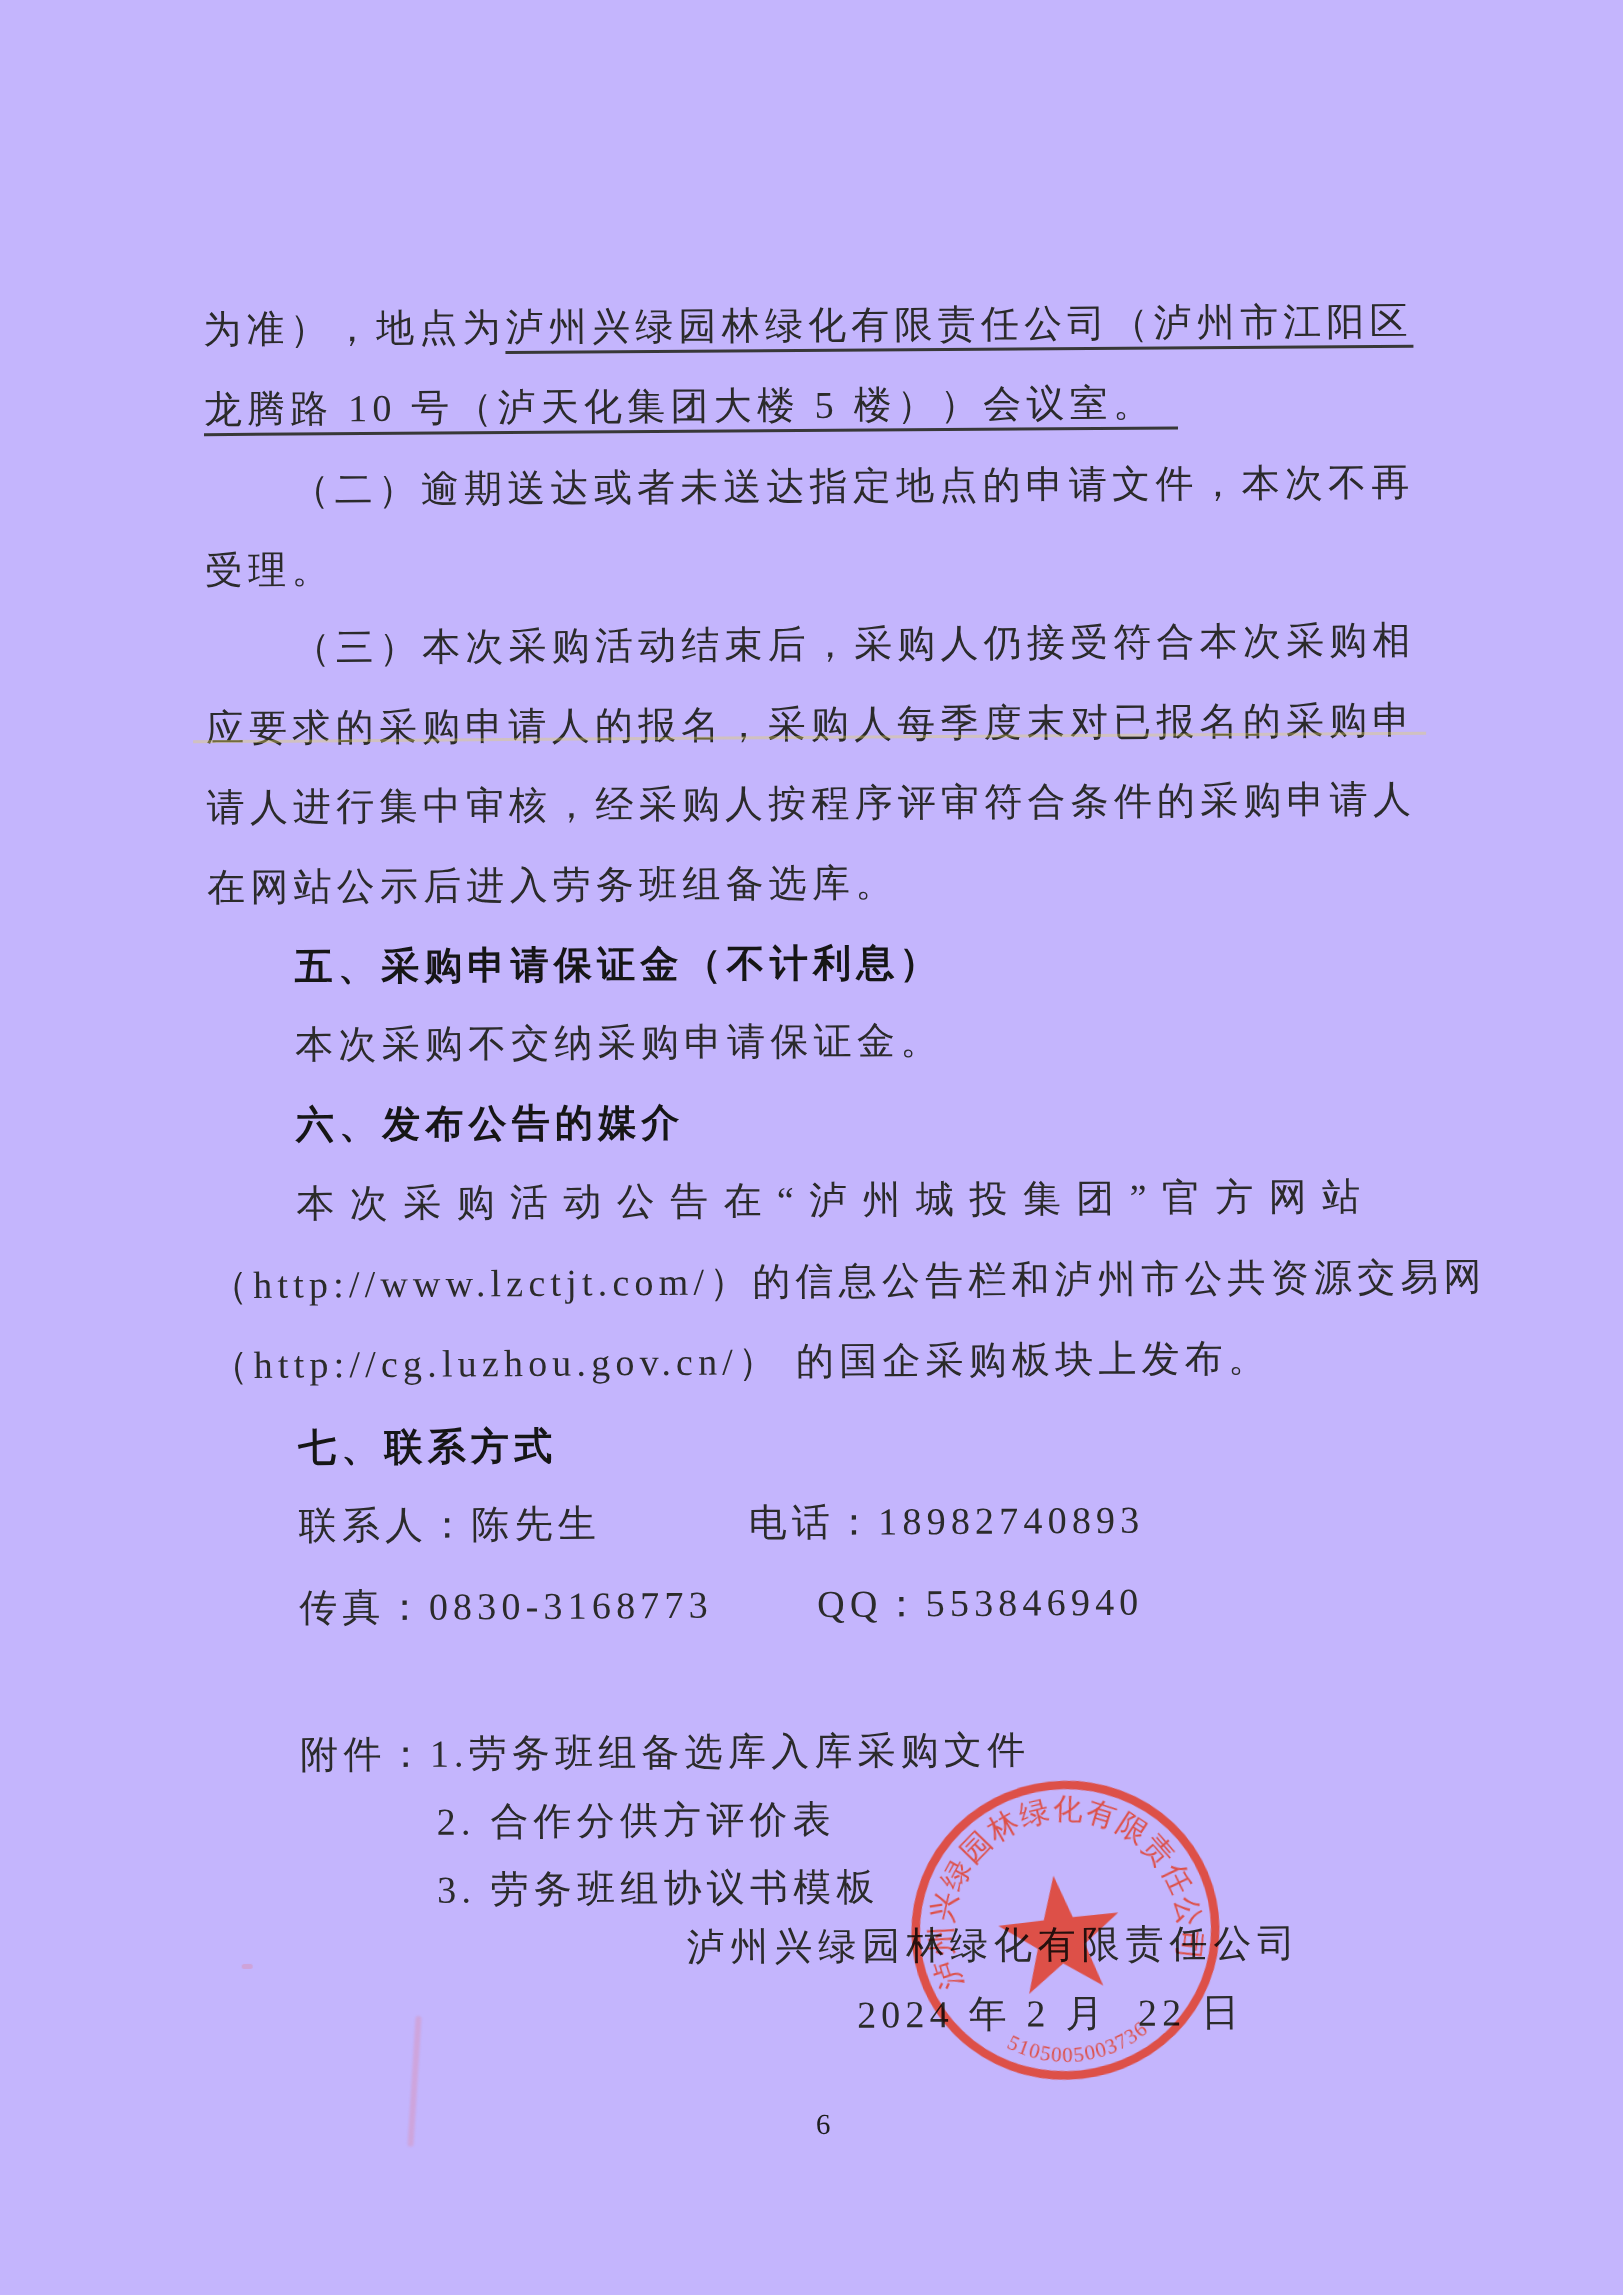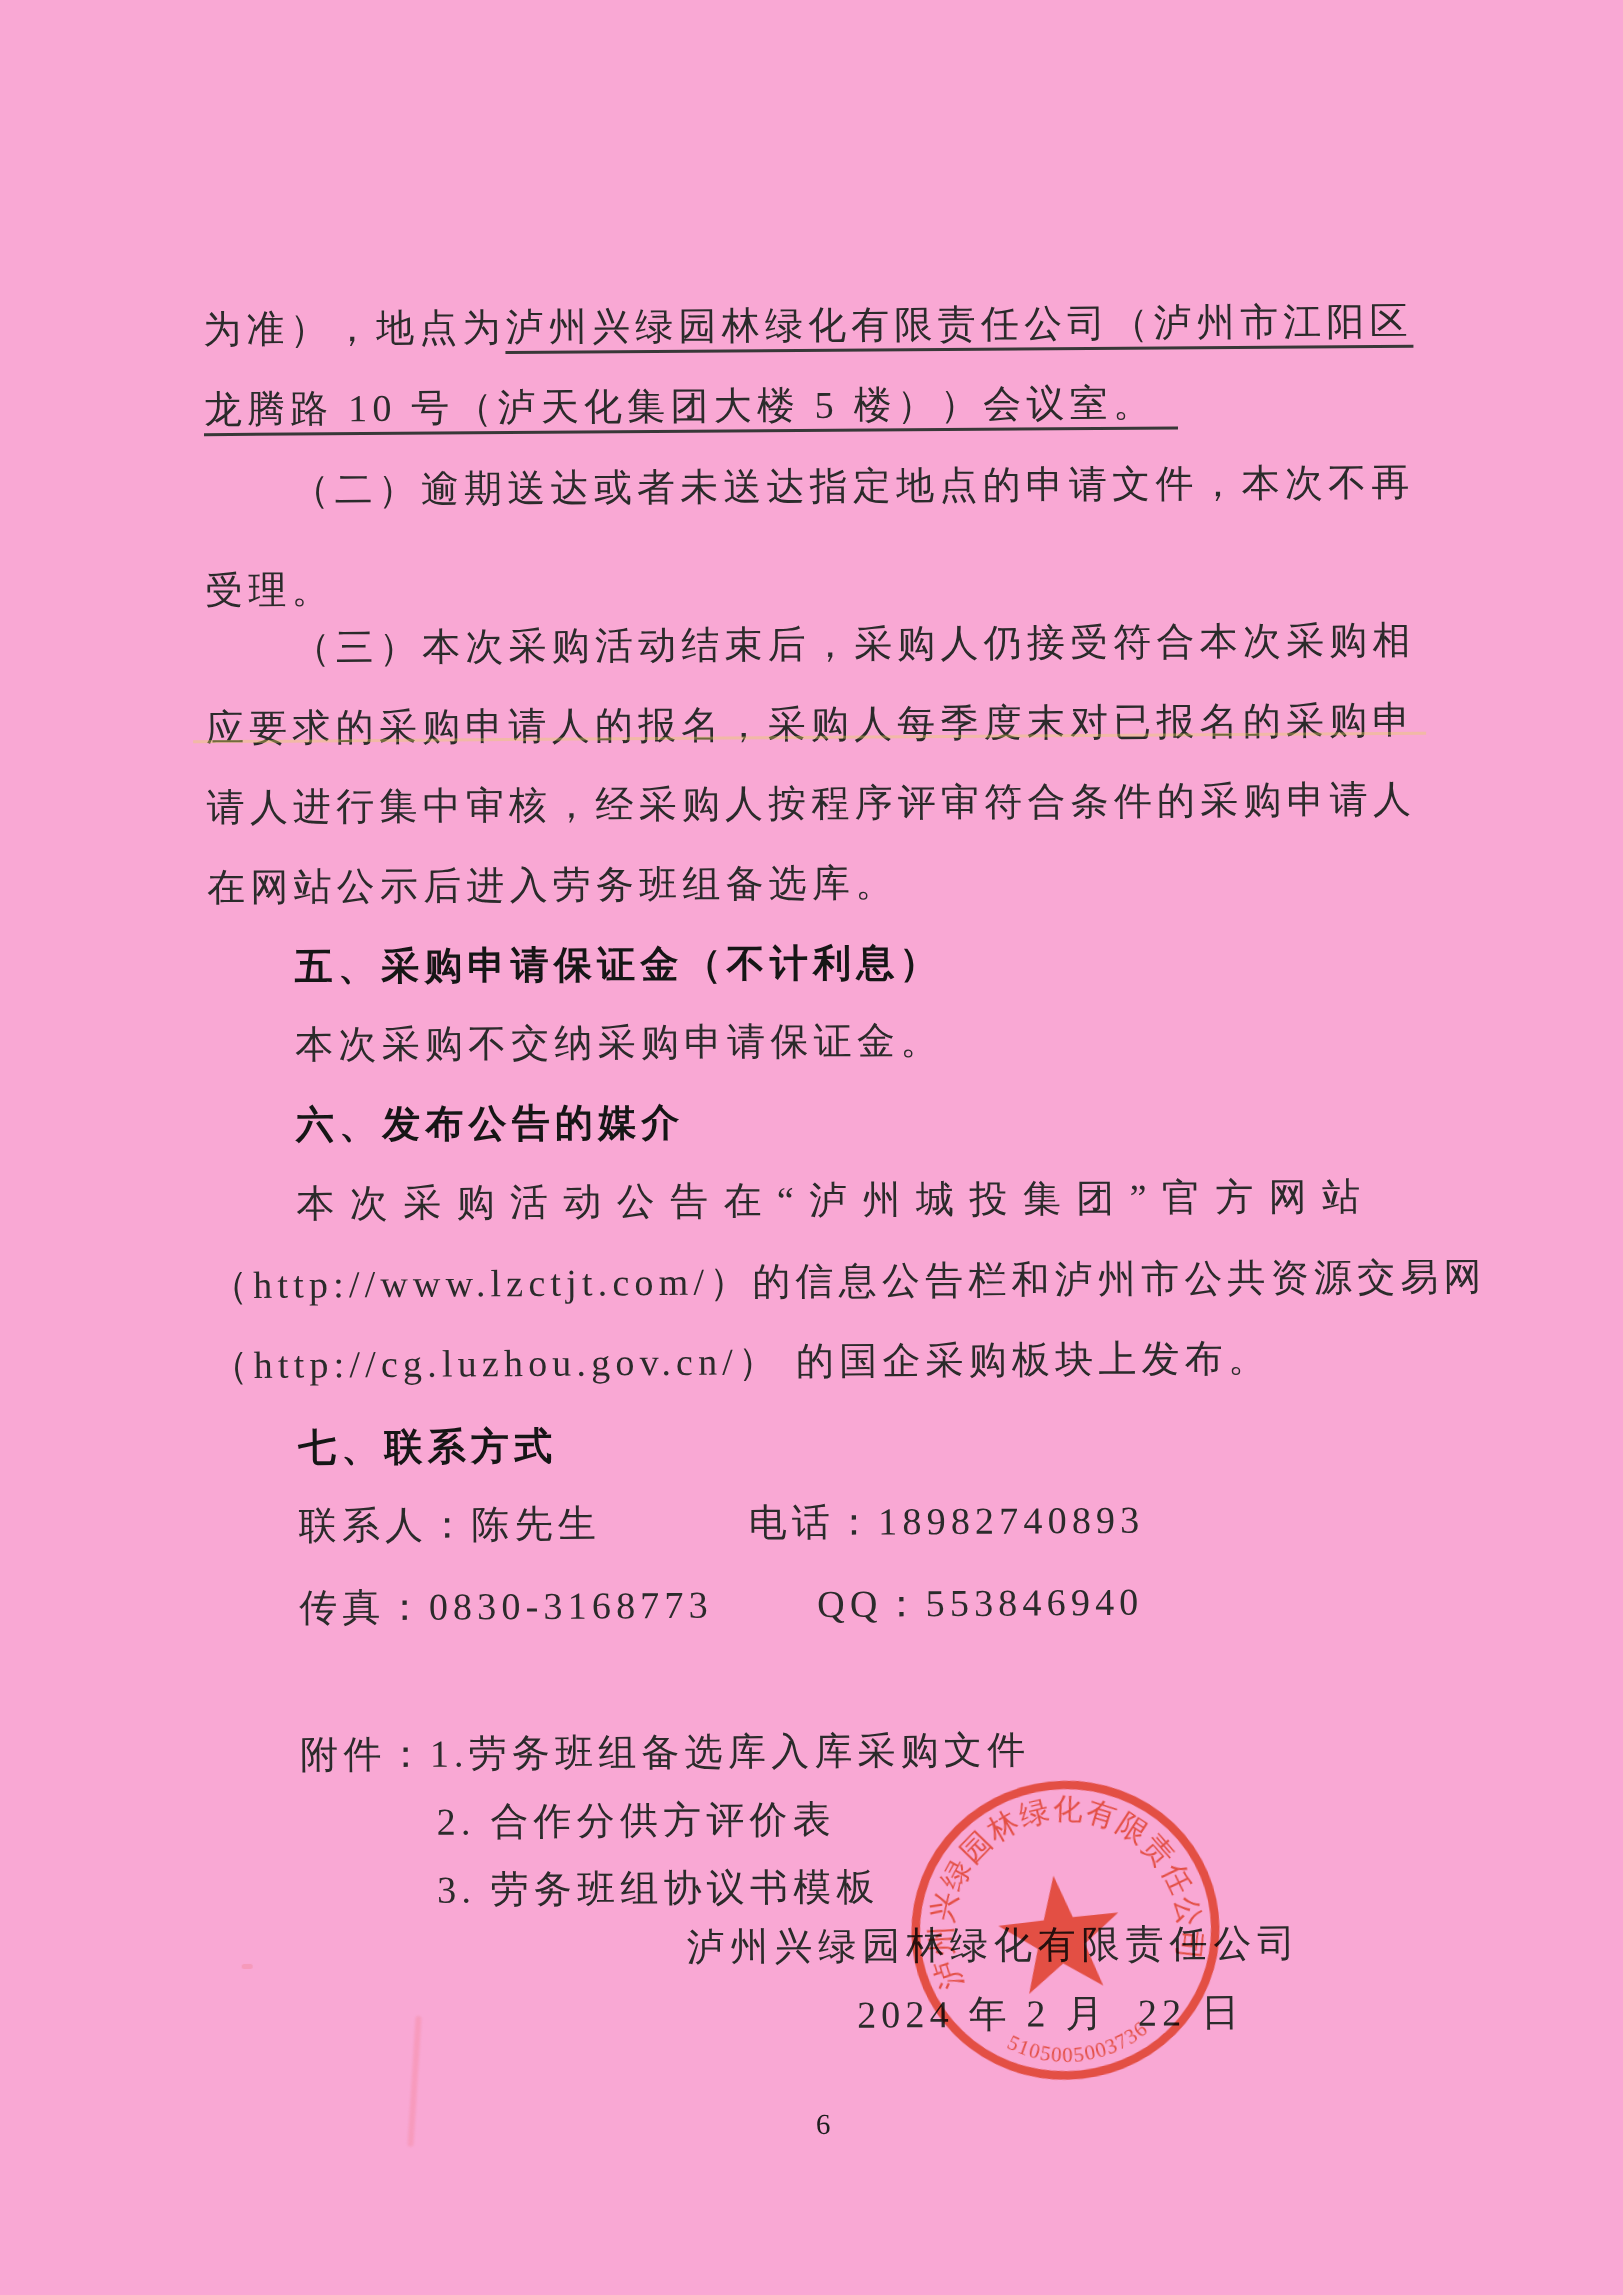--- a/index.html
+++ b/index.html
@@ -1,20 +1,20 @@
 <!DOCTYPE html>
 <html style="font-size:10.5px"><head>
 <meta charset="utf-8">
 <style>
   html,body{margin:0;padding:0;}
   body{
     width:1623px;height:2295px;background:#ffffff;position:relative;
     font-family:"Liberation Serif","DejaVu Serif",serif;color:#2b2b2b;
   }
-  .page{position:absolute;inset:0;background:#f9a8d4;overflow:hidden;padding-left:44px;}
+  .page{position:absolute;inset:0;background:#c4b5fd;overflow:hidden;padding-left:44px;}
   .content{position:absolute;inset:0;transform:rotate(-0.4deg);transform-origin:50% 50%;}
   .ln{
     position:absolute;font-size:38px;line-height:1.08;letter-spacing:5.2px;
     white-space:pre;color:#2b2b2b;
   }
   .hd{font-weight:700;color:#161616;}
   .ul{border-bottom:3.3px solid #383838;padding-bottom:2.6px;}
   .ul-ext{padding-right:22px;}
   .sp-wide{letter-spacing:15.4px;}
   .sig{letter-spacing:5.9px;}
@@ -34,21 +34,21 @@
 <body>
 
 <div class="page">
   <div class="content">
 
     <div class="ln" style="top:305px;left:209px"><span>为准），地点为</span><span class="ul">泸州兴绿园林绿化有限责任公司（泸州市江阳区</span></div>
 
     <div class="ln" style="top:385px;left:209px"><span class="ul ul-ext">龙腾路 10 号（泸天化集团大楼 5 楼））会议室。</span></div>
 
     <div class="ln" style="top:466px;left:296px">（二）逾期送达或者未送达指定地点的申请文件，本次不再</div>
-    <div class="ln" style="top:566px;left:209px">受理。</div>
+    <div class="ln" style="top:546px;left:209px">受理。</div>
 
     <div class="ln" style="top:624px;left:296px">（三）本次采购活动结束后，采购人仍接受符合本次采购相</div>
     <div class="ln" style="top:704px;left:209px">应要求的采购申请人的报名，采购人每季度末对已报名的采购申</div>
     <div class="ln" style="top:783px;left:209px">请人进行集中审核，经采购人按程序评审符合条件的采购申请人</div>
     <div class="ln" style="top:863px;left:209px">在网站公示后进入劳务班组备选库。</div>
 
     <div class="ln hd" style="top:943px;left:296px">五、采购申请保证金（不计利息）</div>
     <div class="ln" style="top:1021px;left:296px">本次采购不交纳采购申请保证金。</div>
 
     <div class="ln hd" style="top:1101px;left:296px">六、发布公告的媒介</div>

